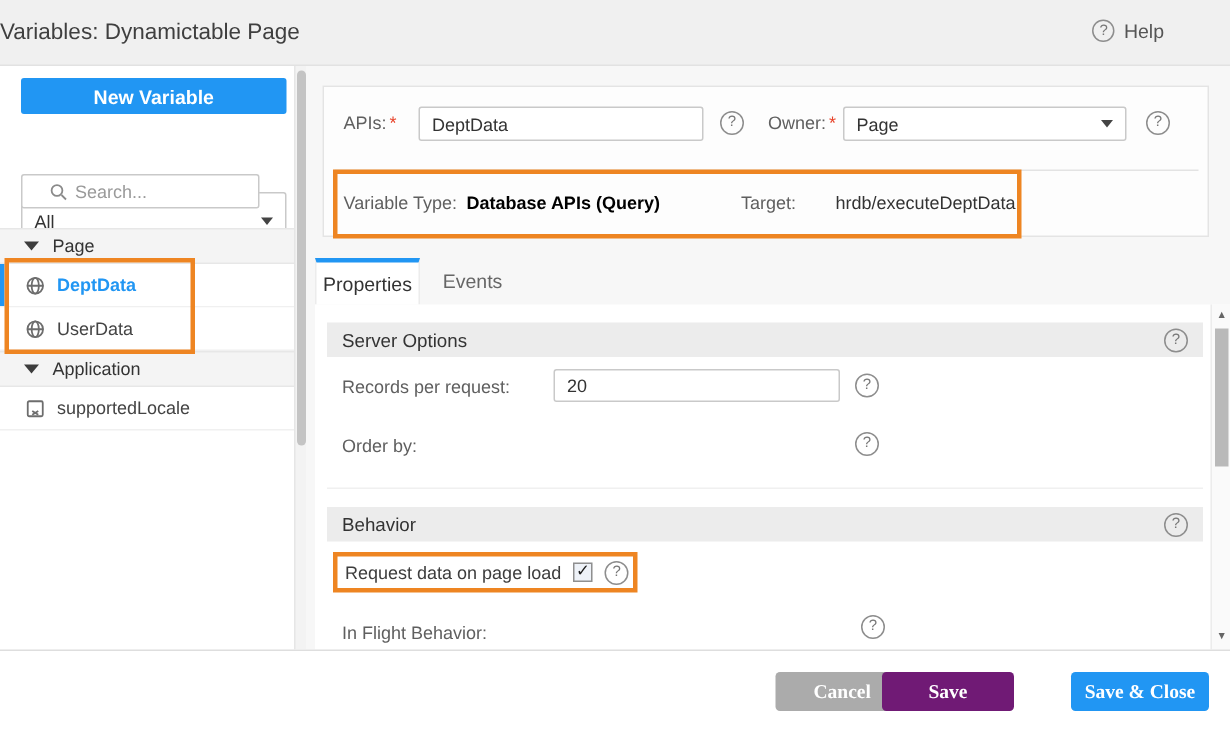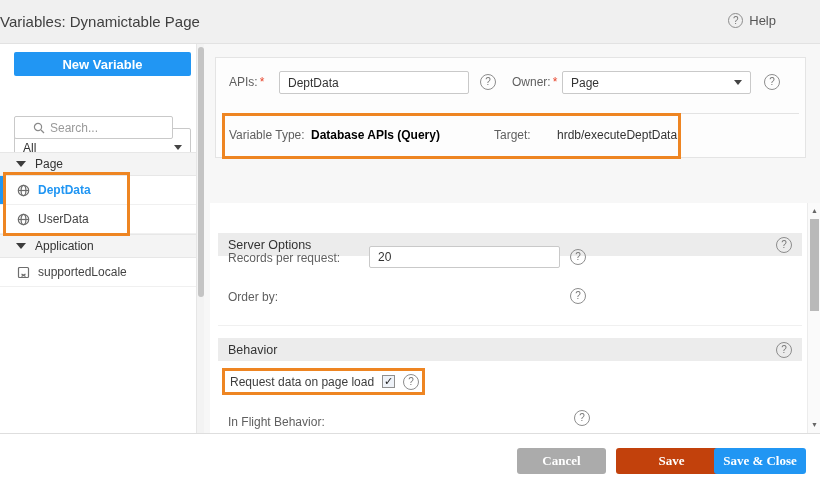--- a/index.html
+++ b/index.html
@@ -69,21 +69,21 @@
   .hl-form { left:6px; top:55px; width:459px; height:46px; }
 
   .tabs { position:absolute; left:6px; top:128px; height:31px; display:flex; }
   .tab { width:70px; height:31px; display:flex; align-items:center; justify-content:center; font-size:13px; color:#666; cursor:pointer; }
   .tab.active { background:#fff; color:#333; border-top:3px solid #2196F3; border-left:1px solid #ececec; border-right:1px solid #ececec; }
 
   .content { position:absolute; left:6px; top:159px; width:610px; height:230px; background:#fff; }
   .sect-bar { position:absolute; left:8px; width:584px; height:23px; background:#ececec; display:flex; align-items:center;
               padding:0 10px; font-size:12.5px; color:#333; }
   .sect-bar .hicon { margin-left:auto; background:#ececec; }
-  .bar-server { top:12px;margin-top:18px; }
+  .bar-server { top:12px; }
   .bar-behavior { top:135px; }
   .sect-split { position:absolute; left:8px; top:122px; width:584px; height:1px; background:#f0f0f0; }
 
   .frow-label { position:absolute; left:18px; font-size:12px; color:#5f5f5f; }
   .c-inp { position:absolute; left:159px; width:191px; height:22px; }
   .c-help { position:absolute; left:360px; }
   .lbl-records { top:48px; }  .inp-records { top:43px; }  .help-records { top:46px; }
   .lbl-orderby { top:87px; }  .inp-orderby { top:82px; }   .help-orderby { top:85px; }
 
   .req-row { position:absolute; left:12px; top:165px; width:203px; height:27px; display:flex; align-items:center; padding-left:8px; gap:8px; }
@@ -98,21 +98,21 @@
   .v-scroll { position:absolute; right:0; top:0; width:13px; height:230px; background:#fafafa; border-left:1px solid #ececec; }
   .v-scroll .arr { position:absolute; left:0; width:13px; height:12px; text-align:center; font-size:7px; color:#666; line-height:12px; cursor:pointer; }
   .v-scroll .arr.up { top:2px; } .v-scroll .arr.down { bottom:2px; }
   .v-scroll .thumb { position:absolute; left:2px; top:16px; width:9px; height:92px; background:#b9b9b9; }
 
   
   .ftr { position:absolute; left:0; top:433px; width:820px; height:55px; background:#fff; border-top:1px solid #dedede; }
   .fbtn { position:absolute; top:14px; height:26px; border:none; border-radius:3px; color:#fff; font-size:13px;
           font-weight:bold; font-family:Liberation Serif, serif; cursor:pointer; }
   .b-cancel { left:517px; width:89px; background:#ababab; }
-  .b-save { left:616px; width:111px; background:#c2410c; }
+  .b-save { left:588px; width:88px; background:#701a75; }
   .b-saveclose { left:714px; width:92px; background:#2196F3; }
 
   .hl-tree { position:absolute; left:3px; top:128px; width:127px; height:64px; border:3px solid #ee8522; pointer-events:none; }
 </style>
 </head>
 <body>
 
 <div class="app">
 
   <div class="hdr">
@@ -205,20 +205,24 @@
       <div class="fdivider"></div>
       <div class="row2">
         <span class="fld-label l-vtype">Variable Type:</span>
         <span class="v-vtype">Database APIs (Query)</span>
         <span class="fld-label l-target">Target:</span>
         <span class="v-target">hrdb/executeDeptData</span>
       </div>
       <div class="hl-box hl-form"></div>
     </div>
 
+    <div class="tabs">
+      <div class="tab active">Properties</div>
+      <div class="tab">Events</div>
+    </div>
 
     <div class="content">
 
       <div class="sect-bar bar-server">
         <span>Server Options</span>
         <span class="hicon">?</span>
       </div>
 
       <span class="frow-label lbl-records">Records per request:</span>
       <input class="inp c-inp inp-records" value="20" style="">

